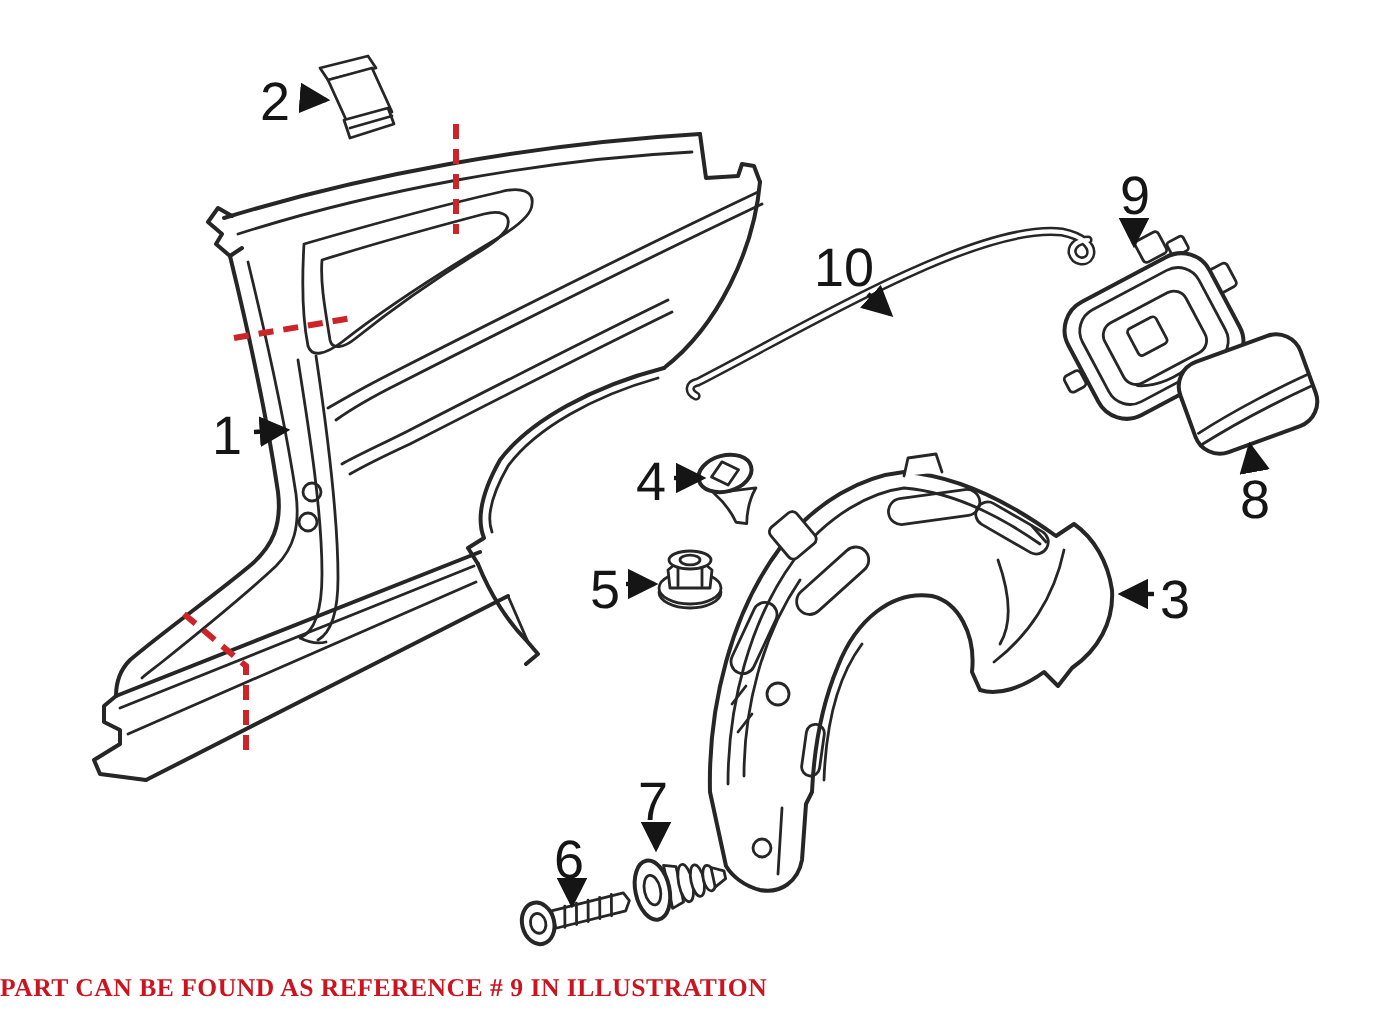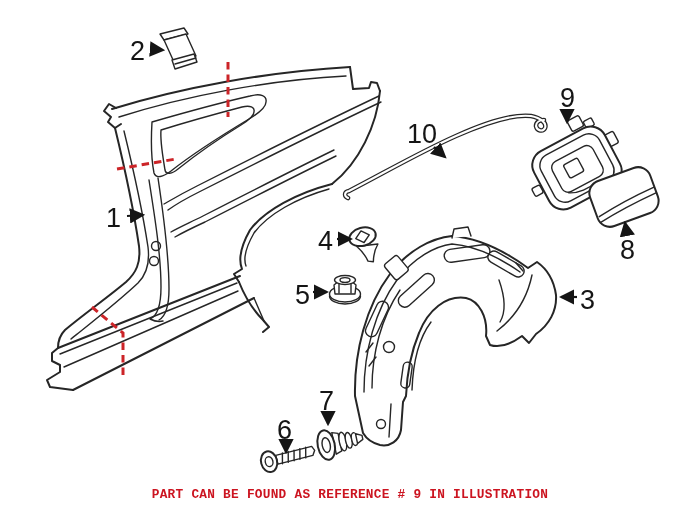--- a/index.html
+++ b/index.html
@@ -12,22 +12,22 @@
   
   .ln{fill:none;stroke:var(--line,#262626);stroke-width:2;stroke-linecap:round;stroke-linejoin:round;}
   .t{stroke-width:1.4;}
   .fw{fill:#ffffff;}
   .dash{fill:none;stroke:var(--dash-red,#cc2428);stroke-width:3;stroke-dasharray:7.5 5;stroke-linecap:butt;}
   .callout{font-family:"Liberation Sans",sans-serif;font-size:27px;fill:#151515;}
   .arrow{stroke:#151515;stroke-width:2.2;fill:none;marker-end:url(#ah);}
   .cable-a{fill:none;stroke:var(--line,#262626);stroke-width:4.6;stroke-linecap:round;}
   .cable-b{fill:none;stroke:#ffffff;stroke-width:2.1;stroke-linecap:round;}
   .note{
-    position:absolute;left:0;right:0;bottom:8px;text-align:center;
-    font-family:Liberation Mono, monospace;font-size:12.8px;font-weight:bold;
+    position:absolute;left:0;right:0;bottom:8px;text-align:left;
+    font-family:Liberation Serif, serif;font-size:12.8px;font-weight:bold;
     color:var(--note-red,#cc1420);letter-spacing:.25px;
   }
 </style>
 </head>
 <body>
 
 <div class="stage">
 <svg width="700" height="510" viewBox="0 0 700 510">
   <defs>
     <marker id="ah" markerWidth="7" markerHeight="7" refX="6" refY="3.5" orient="auto">

